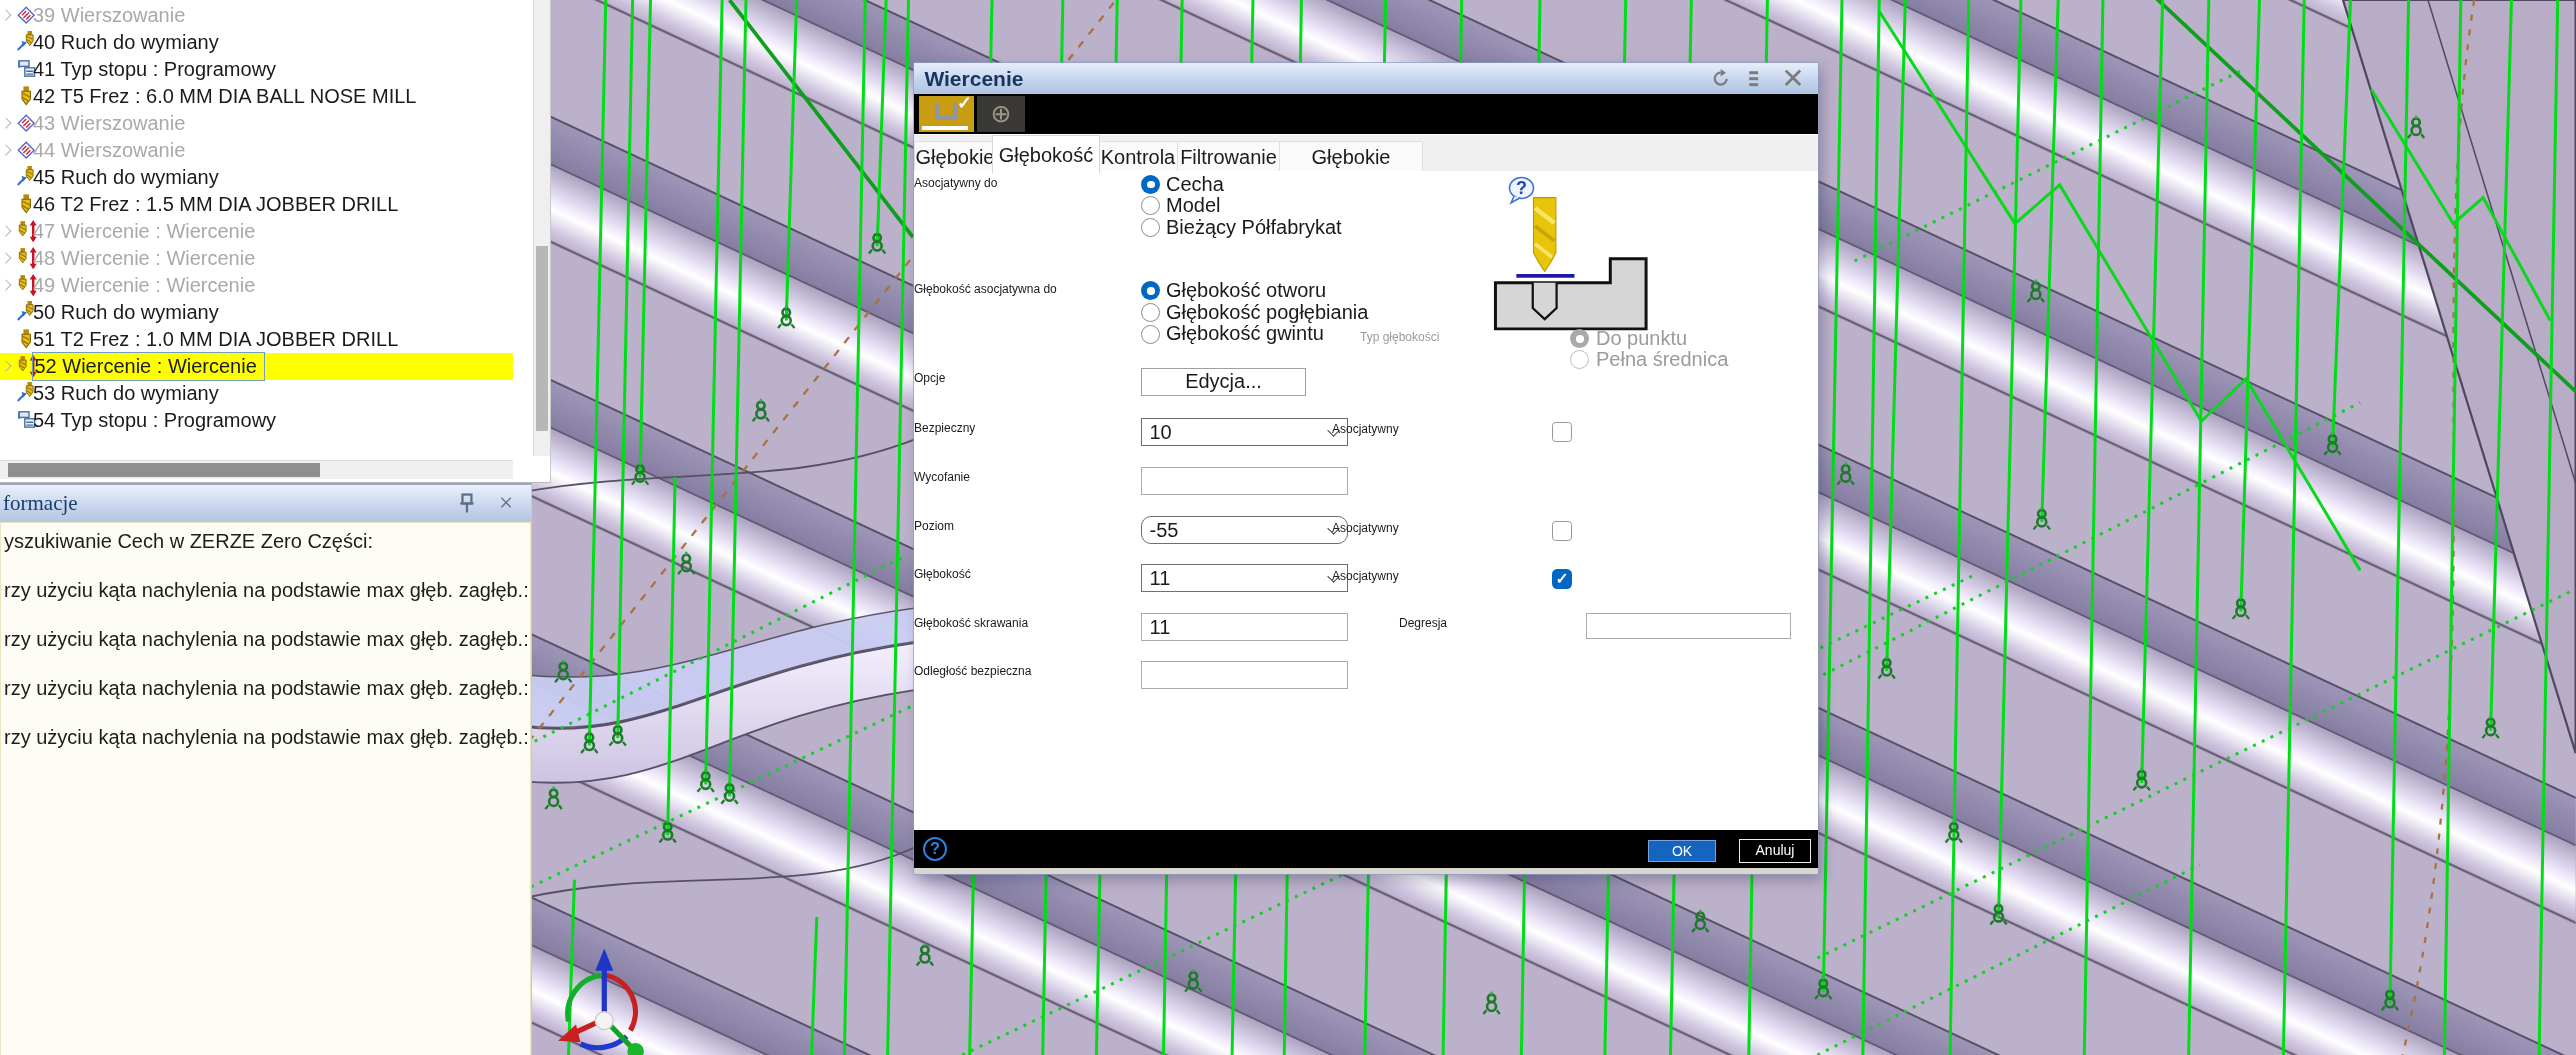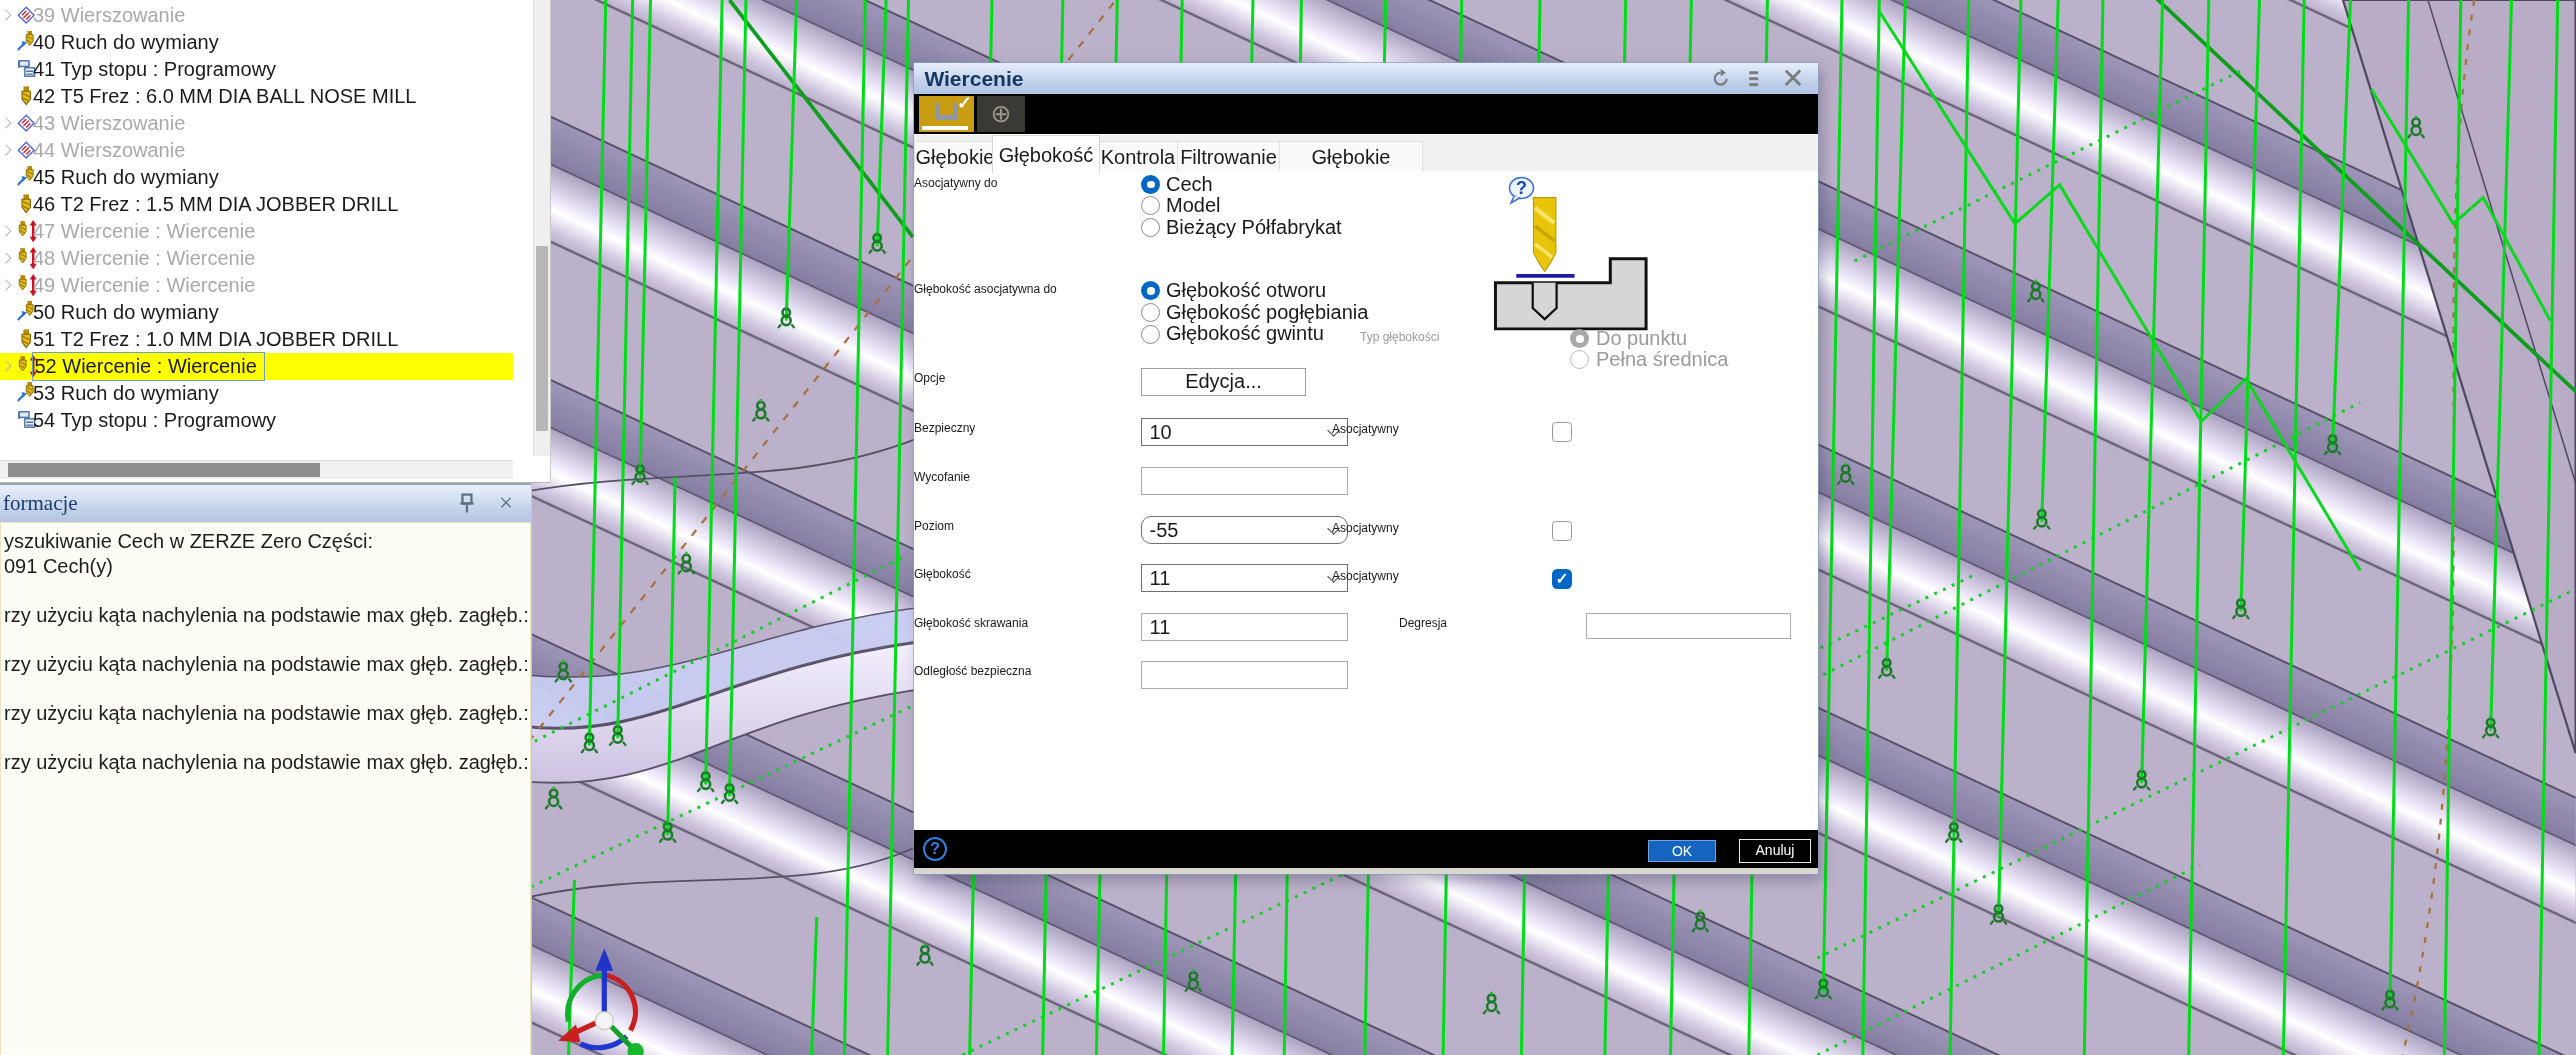--- a/index.html
+++ b/index.html
@@ -408,21 +408,20 @@
     <div id="info-title">
       <span class="t">formacje</span>
       <svg id="info-pin" viewBox="0 0 26 28" width="19.4" height="21">
           <use href="#ic-pin"></use>
         </svg>
       <span id="info-close">×</span>
     </div>
     <div id="info-body">
       <div id="info-lines">
           <div class="iline" style="margin-top: 0px;">yszukiwanie Cech w ZERZE Zero Części:</div>
-          <div class="iline" style="margin-top: 0px;">091 Cech(y)</div>
           <div class="iline" style="margin-top: 24px;">rzy użyciu kąta nachylenia na podstawie max głęb. zagłęb.: 3.58 stopni</div>
           <div class="iline" style="margin-top: 24px;">rzy użyciu kąta nachylenia na podstawie max głęb. zagłęb.: 3.58 stopni</div>
           <div class="iline" style="margin-top: 24px;">rzy użyciu kąta nachylenia na podstawie max głęb. zagłęb.: 5.71 stopni</div>
           <div class="iline" style="margin-top: 24px;">rzy użyciu kąta nachylenia na podstawie max głęb. zagłęb.: 4.76 stopni</div>
         </div>
     </div>
   </div>
 
   <div id="dialog">
     <div id="dlg-titlebar">
@@ -467,21 +466,21 @@
         <path d="M60,128 L60,162 L76,177 L92,162 L92,128" fill="#d6d6d6" stroke="#111" stroke-width="3"></path>
         <line x1="38" y1="119" x2="116" y2="119" stroke="#1a1aa6" stroke-width="5"></line>
         <polygon points="61,14 91,14 91,88 84,101 76,113 68,101 61,88" fill="#e8c50a" stroke="#b89a00" stroke-width="1.5"></polygon>
         <line x1="63" y1="28" x2="89" y2="48" stroke="#f8e468" stroke-width="6"></line>
         <line x1="63" y1="52" x2="89" y2="72" stroke="#c7a506" stroke-width="5"></line>
         <line x1="63" y1="76" x2="86" y2="94" stroke="#f8e468" stroke-width="5"></line>
       </svg>
 
     <div class="flabel" style="left: 0px; top: 4.5px; width: 218px;">Asocjatywny do</div>
         <span class="radio sel" style="left: 227px; top: 3.7px;"></span>
-        <span class="ropt" style="left: 252px; top: 1.5px;">Cech</span>
+        <span class="ropt" style="left: 252px; top: 1.5px;">Cecha</span>
         <span class="radio" style="left: 227px; top: 25px;"></span>
         <span class="ropt" style="left: 252px; top: 23px;">Model</span>
         <span class="radio" style="left: 227px; top: 47px;"></span>
         <span class="ropt" style="left: 252px; top: 45px;">Bieżący Półfabrykat</span>
         <div class="flabel" style="left: 0px; top: 111px; width: 218px;">Głębokość asocjatywna do</div>
         <span class="radio sel" style="left: 227px; top: 110px;"></span>
         <span class="ropt" style="left: 252px; top: 108px;">Głębokość otworu</span>
         <span class="radio" style="left: 227px; top: 132px;"></span>
         <span class="ropt" style="left: 252px; top: 130px;">Głębokość pogłębiania</span>
         <span class="radio" style="left: 227px; top: 154px;"></span>

